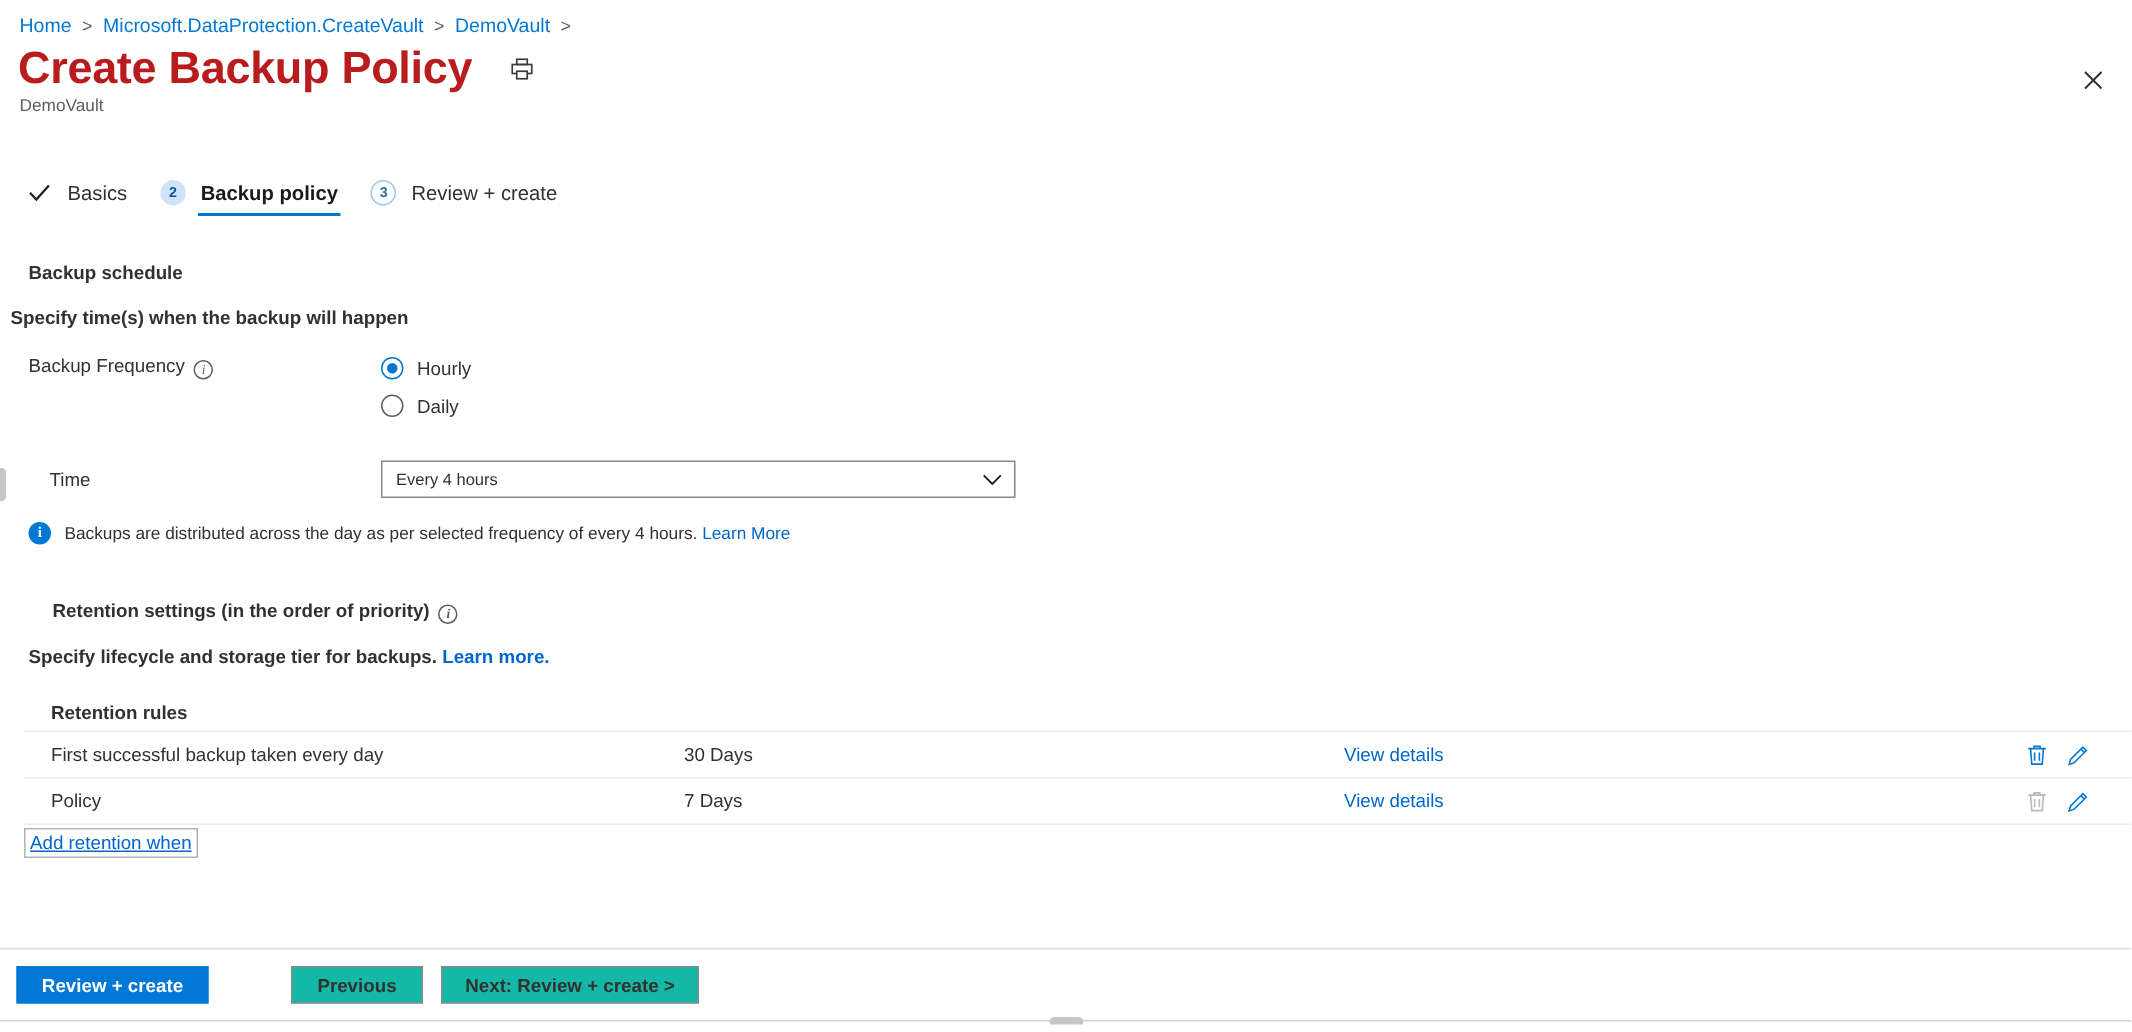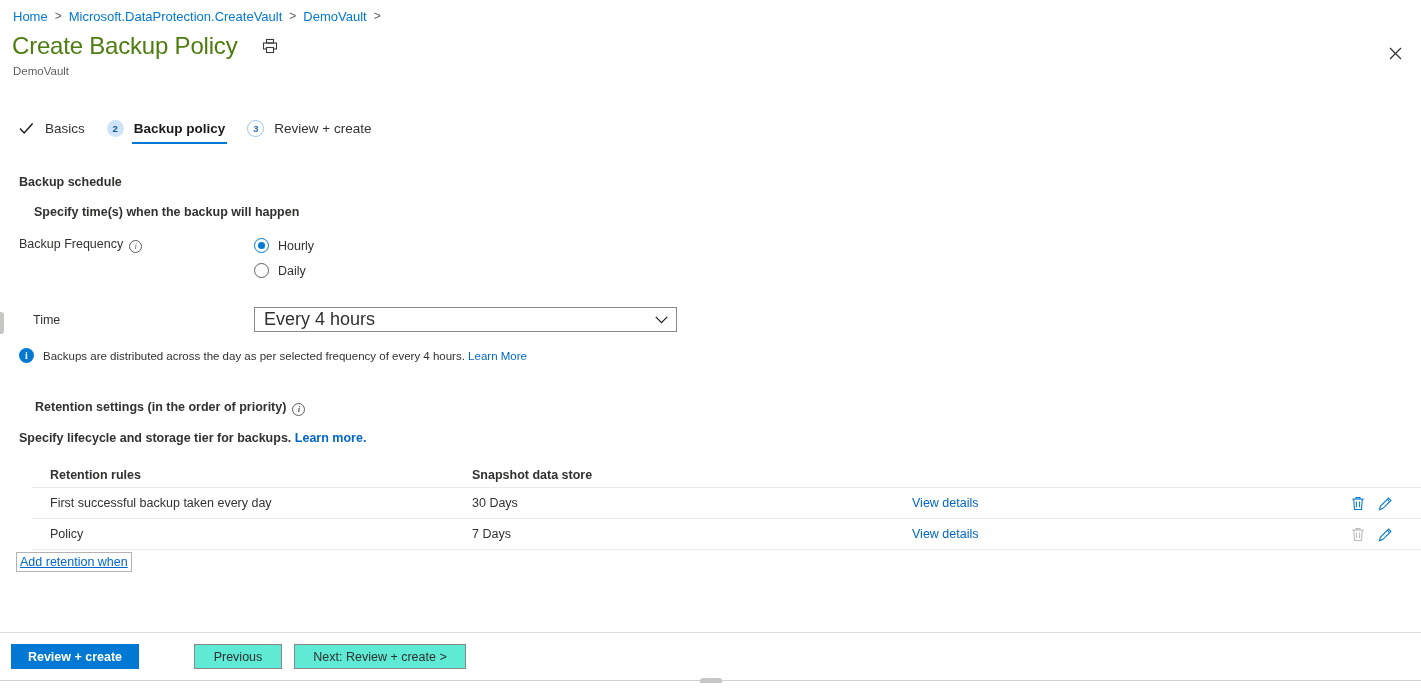--- a/index.html
+++ b/index.html
@@ -12,21 +12,21 @@
     font-family: "Liberation Sans", "DejaVu Sans", sans-serif;
     color: #323130;
     overflow: hidden;
     position: relative;
   }
 
   
   .breadcrumb {
     position: absolute;
     top: 9px; left: 13px;
-    display: flex; align-items: flex-start;
+    display: flex; align-items: center;
     font-size: 13px;
   }
   .crumb-link {
     color: #0078d4;
     text-decoration: none;
     cursor: pointer;
     white-space: nowrap;
   }
   .crumb-sep {
     color: #605e5c;
@@ -35,23 +35,23 @@
     user-select: none;
   }
 
   
   .title-row {
     position: absolute;
     top: 31px; left: 12px;
     display: flex; align-items: center;
   }
   .page-title {
-    font-size: 24px;
-    font-weight: 400;
-    color: #4d7c0f;
+    font-size: 30px;
+    font-weight: 700;
+    color: #b91c1c;
     letter-spacing: -0.2px;
     line-height: 30px;
   }
   .print-btn {
     margin-left: 21px;
     width: 24px; height: 24px;
     display: flex; align-items: center; justify-content: center;
     cursor: pointer;
     color: #3b3a39;
   }
@@ -152,21 +152,21 @@
     vertical-align: -1px;
     cursor: pointer;
     line-height: 1;
   }
   .link { color: #0066cc; text-decoration: none; cursor: pointer; }
 
   .abs { position: absolute; }
 
   
   #backup-schedule-heading { top: 0px;  left: 19px; }
-  #specify-time-text       { top: 30px; left: 34px; }
+  #specify-time-text       { top: 30px; left: 7px; }
 
   
   #freq-label { top: 62px; left: 19px; }
   .radio-group { position: absolute; top: 58px; left: 254px; }
   .radio-item {
     display: flex; align-items: center;
     height: 25px;
     cursor: pointer;
   }
   .radio-dot {
@@ -194,21 +194,21 @@
   
   #time-label { top: 138px; left: 33px; }
   .dropdown {
     position: absolute;
     top: 132px; left: 254px;
     width: 423px; height: 25px;
     border: 1px solid #8a8886;
     background: #fff;
     display: flex; align-items: center;
     padding: 0 8px 0 9px;
-    font-size: 18px;
+    font-size: 11px;
     color: #323130;
     cursor: pointer;
   }
   .dropdown .dd-val { flex: 1; }
   .dropdown .dd-chev { color: #1b1a19; display: flex; align-items: center; }
 
   
   .info-banner {
     position: absolute;
     top: 173px; left: 19px;
@@ -230,21 +230,21 @@
     line-height: 1;
   }
 
   
   #retention-heading  { top: 225px; left: 19px; padding-left: 16px; }
   #retention-subtext  { top: 256px; left: 19px; font-size: 12.5px; }
 
   
   .ret-table {
     position: absolute;
-    top: 288px; left: 32px; right: 0;
+    top: 288px; left: 16px; right: 0;
   }
   .ret-head {
     display: flex;
     align-items: center;
     height: 25px;
     font-size: 12.5px;
     font-weight: 600;
     color: #323130;
     border-bottom: 1px solid #edebe9;
   }
@@ -299,24 +299,25 @@
     white-space: nowrap;
   }
   .btn-primary {
     background: #0078d4;
     color: #fff;
     border: 1px solid #0078d4;
     font-weight: 600;
     min-width: 128px;
   }
   .btn-secondary {
-    background: #5eead4;
+    background: #14b8a6;
     color: #323130;
     border: 1px solid #8a8886;
     min-width: 90px;
+    font-weight: bold;
   }
   #btn-previous { margin-left: 55px; min-width: 88px; }
   #btn-next { margin-left: 12px; min-width: 172px; }
 
   
   .left-handle {
     position: absolute;
     left: 0; top: 312px;
     width: 4px; height: 22px;
     background: #c8c6c4;
@@ -435,21 +436,20 @@
   </div>
 
   <div class="abs section-head" id="retention-subtext">
     <span>Specify lifecycle and storage tier for backups.</span>
     <a class="link">Learn more.</a>
   </div>
 
   <div class="ret-table">
     <div class="ret-head">
       <div class="col-rule">Retention rules</div>
-      <div class="col-store">Snapshot data store</div>
       <div class="col-details"></div>
       <div class="col-actions"></div>
     </div>
 
     <div class="ret-row">
       <div class="col-rule">First successful backup taken every day</div>
       <div class="col-store">30 Days</div>
       <div class="col-details">
         <a class="link">View details</a>
       </div>

